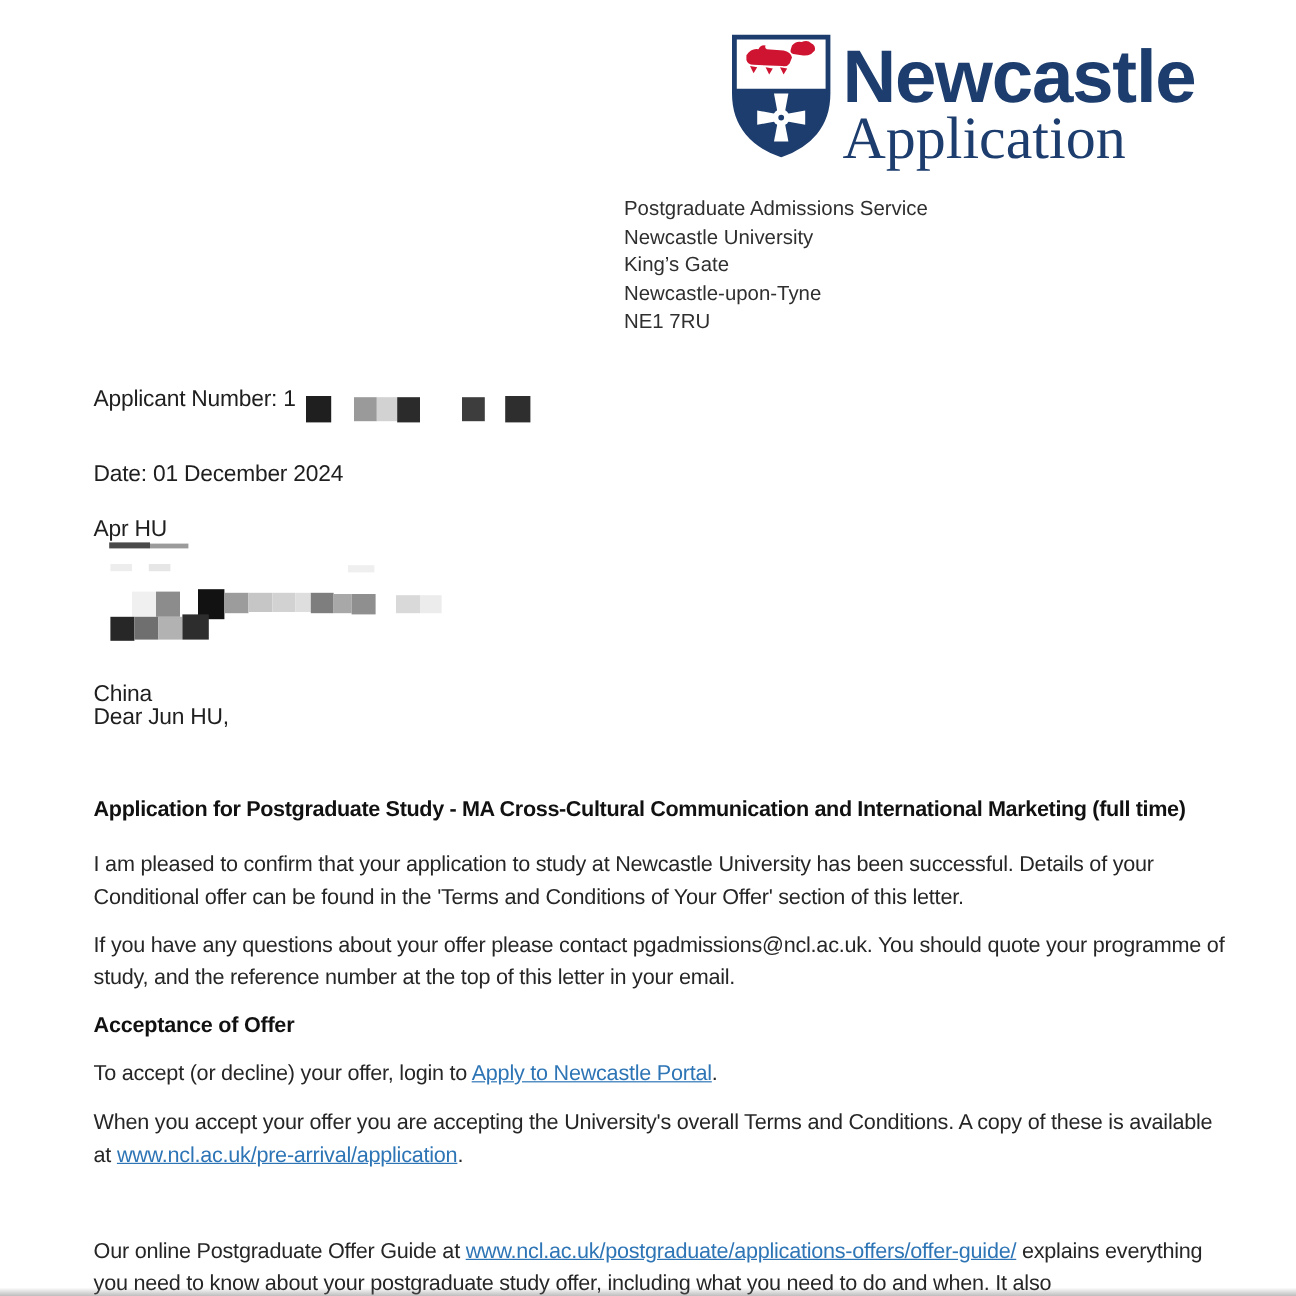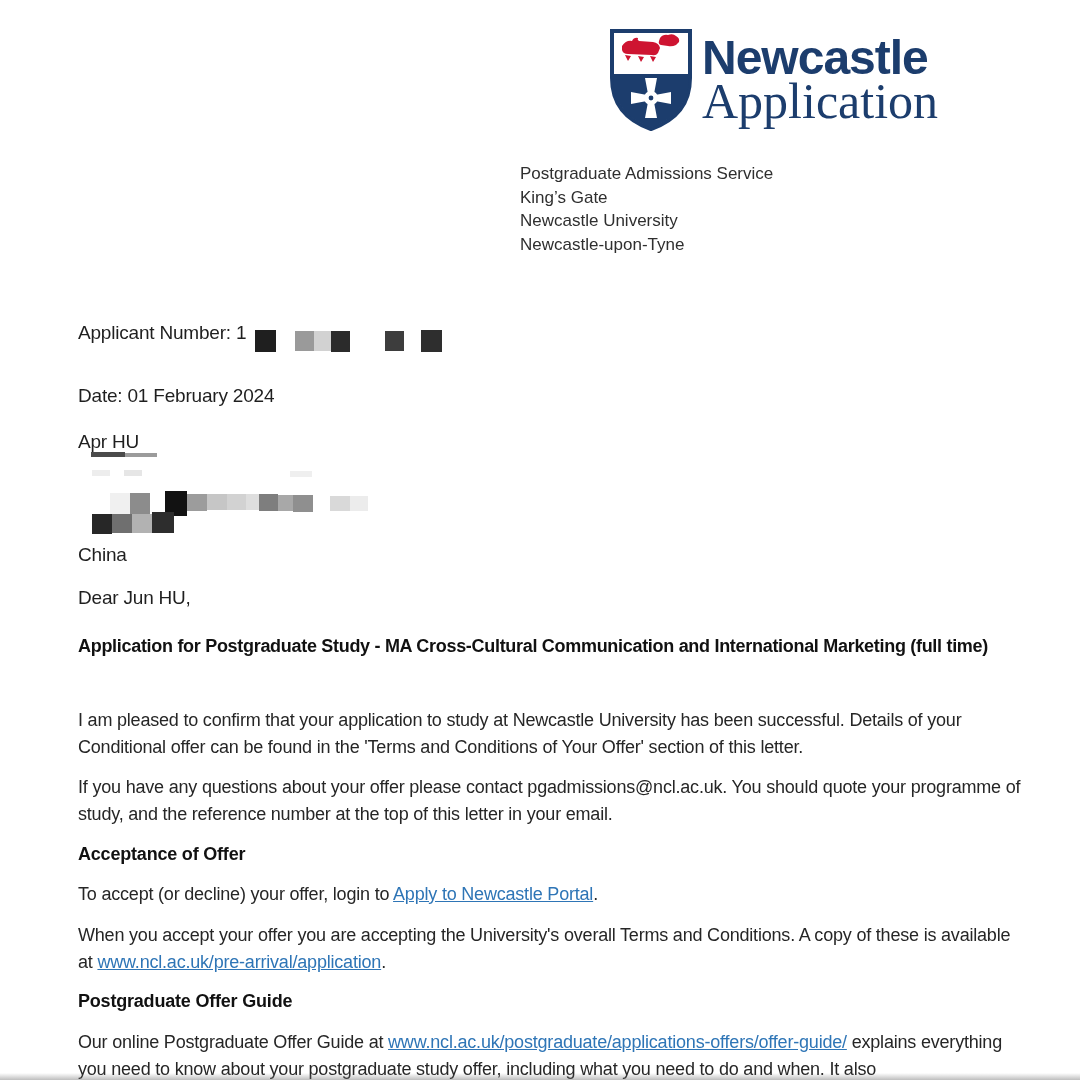--- a/index.html
+++ b/index.html
@@ -14,21 +14,21 @@
     color: #2a2a2a;
   }
   .abs { position: absolute; }
 
   
   .logo { left: 608px; top: 28px; display: flex; align-items: flex-start; }
   .logo-shield { width: 86px; height: 104px; }
   .logo-text { margin-left: 8px; line-height: 1; }
   .logo-line1 {
     font-family: "Liberation Sans", sans-serif;
-    font-weight: bold; font-size: 48px; letter-spacing: -1px;
+    font-weight: bold; font-size: 62px; letter-spacing: -1px;
     color: #1c3d6d; display: block; margin-top: 6px;
   }
   .logo-line2 {
     font-family: "Liberation Serif", serif;
     font-weight: normal; font-size: 50px; letter-spacing: 0px;
     color: #1c3d6d; display: block; margin-top: -6px;
   }
 
   
   .sender {
@@ -78,47 +78,47 @@
       <circle cx="43" cy="70" r="2.4" fill="#1c3d6d"></circle>
     </svg>
     <div class="logo-text">
       <span class="logo-line1">Newcastle</span>
       <span class="logo-line2">Application</span>
     </div>
   </div>
 
   <div class="abs sender">
     <div>Postgraduate Admissions Service</div>
+    <div>Newcastle University</div>
     <div>King’s Gate</div>
-    <div>Newcastle University</div>
     <div>Newcastle-upon-Tyne</div>
+    <div>NE1 7RU</div>
   </div>
 
   <div class="abs meta-line" style="top:322px">Applicant Number: 1</div>
-  <div class="abs meta-line" style="top:385px">Date: 01 February 2024</div>
+  <div class="abs meta-line" style="top:385px">Date: 01 December 2024</div>
   <div class="abs meta-line" style="top:431px">Apr HU</div>
-  <div class="abs meta-line" style="top:544px">China</div>
+  <div class="abs meta-line" style="top:568px">China</div>
   <div class="abs meta-line" style="top:587px">Dear Jun HU,</div>
 
-  <div class="abs para subject" style="top:633px">Application for Postgraduate Study -  MA Cross-Cultural Communication and International Marketing (full time)</div>
+  <div class="abs para subject" style="top:661px">Application for Postgraduate Study -  MA Cross-Cultural Communication and International Marketing (full time)</div>
 
   <div class="abs para" style="top:707px">I am pleased to confirm that your application to study at Newcastle University has been successful. Details of your Conditional offer can be found in the 'Terms and Conditions of Your Offer' section of this letter.</div>
 
   <div class="abs para heading" style="top:841px">Acceptance of Offer</div>
 
   <div class="abs para" style="top:774px">If you have any questions about your offer please contact pgadmissions@ncl.ac.uk. You should quote your programme of study, and the reference number at the top of this letter in your email.</div>
   <div class="abs para" style="top:881px">
     <span>To accept (or decline) your offer, login to </span><a class="link" style="color: rgb(46, 117, 182);">Apply to Newcastle Portal</a><span>.</span>
   </div>
 
   <div class="abs para" style="top:922px">
     <span>When you accept your offer you are accepting the University's overall Terms and Conditions. A copy of these is available at </span><a class="link" style="color: rgb(46, 117, 182);">www.ncl.ac.uk/pre-arrival/application</a><span>.</span>
   </div>
 
-  <div class="abs para heading" style="top:988px">Postgraduate Offer Guide</div>
   <div class="abs para" style="top:1029px">
     <span>Our online Postgraduate Offer Guide at </span><a class="link" style="color: rgb(46, 117, 182);">www.ncl.ac.uk/postgraduate/applications-offers/offer-guide/</a><span> explains everything you need to know about your postgraduate study offer, including what you need to do and when. It also</span>
   </div>
 
   <div id="redactions">
       <div class="redaction" style="left: 255px; top: 330px; width: 21px; height: 22px; background: rgb(31, 31, 31);"></div>
       <div class="redaction" style="left: 295px; top: 331px; width: 19px; height: 20px; background: rgb(154, 154, 154);"></div>
       <div class="redaction" style="left: 314px; top: 331px; width: 17px; height: 20px; background: rgb(210, 210, 210);"></div>
       <div class="redaction" style="left: 331px; top: 331px; width: 19px; height: 21px; background: rgb(43, 43, 43);"></div>
       <div class="redaction" style="left: 385px; top: 331px; width: 19px; height: 20px; background: rgb(61, 61, 61);"></div>

